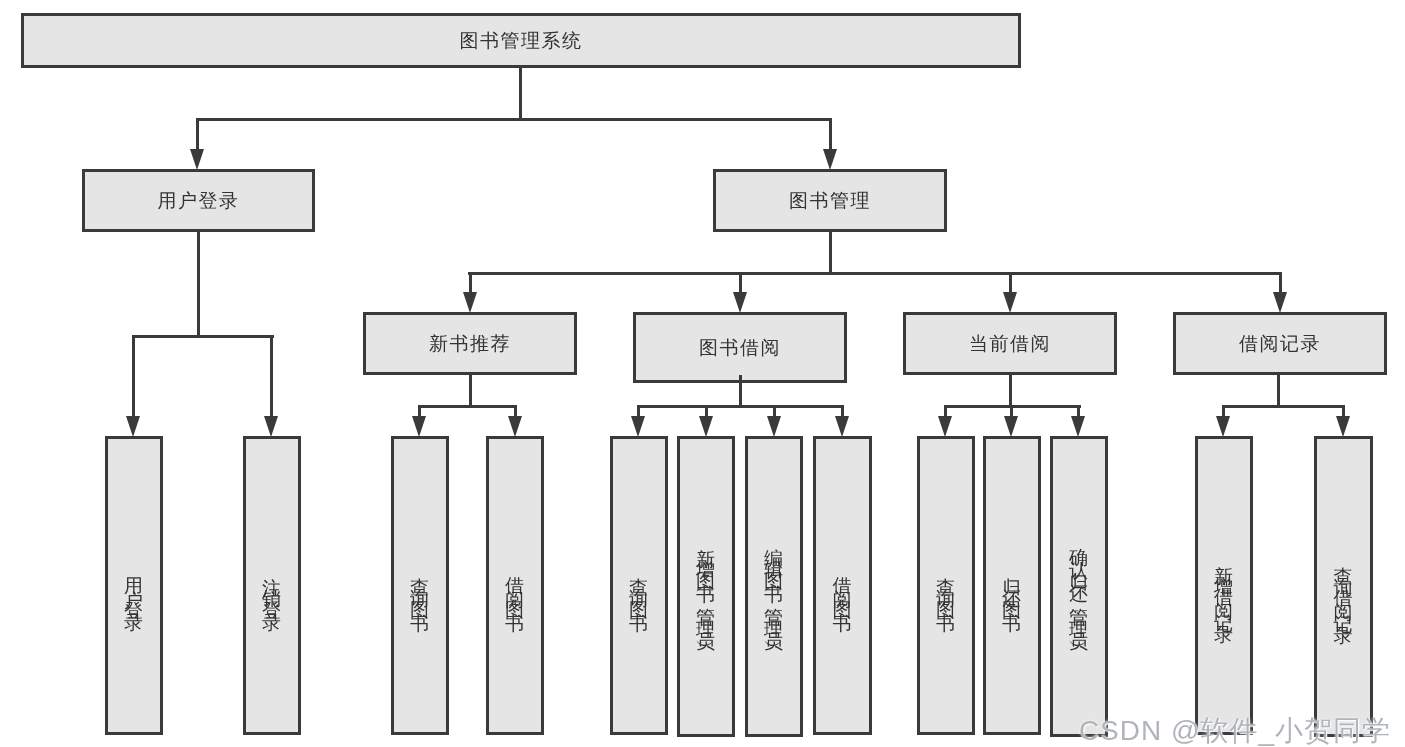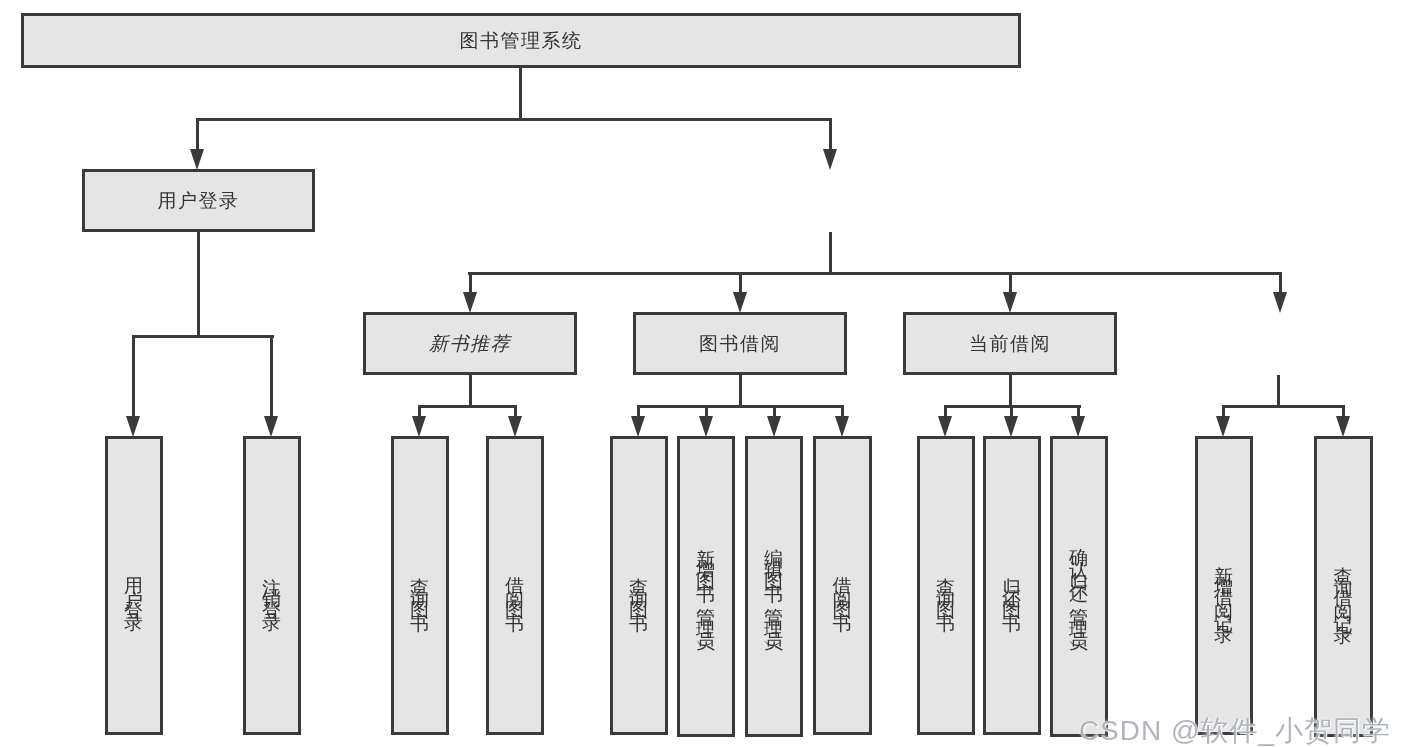--- a/index.html
+++ b/index.html
@@ -58,33 +58,39 @@
 <div class="canvas">
 
   <div class="box" style="left:21px; top:13px; width:1000px; height:55px;">
     <span>图书管理系统</span>
   </div>
 
   <div class="box" style="left:82px; top:169px; width:233px; height:63px;">
     <span>用户登录</span>
   </div>
 
+  <div class="box" style="left:713px; top:169px; width:234px; height:63px;">
+    <span>图书管理</span>
+  </div>
 
-  <div class="box" style="left:363px; top:312px; width:214px; height:63px;font-style:italic;">
+  <div class="box" style="left:363px; top:312px; width:214px; height:63px;">
     <span>新书推荐</span>
   </div>
 
-  <div class="box" style="left:633px; top:312px; width:214px; height:63px;">
+  <div class="box" style="left:633px; top:312px; width:214px; height:71px;">
     <span>图书借阅</span>
   </div>
 
   <div class="box" style="left:903px; top:312px; width:214px; height:63px;">
     <span>当前借阅</span>
   </div>
 
+  <div class="box" style="left:1173px; top:312px; width:214px; height:63px;">
+    <span>借阅记录</span>
+  </div>
 
   <div class="box leaf" style="left:105px; top:436px; width:58px; height:299px;">
     <span>用户登录</span>
   </div>
   <div class="box leaf" style="left:243px; top:436px; width:58px; height:299px;">
     <span>注销登录</span>
   </div>
 
   <div class="box leaf" style="left:391px; top:436px; width:58px; height:299px;">
     <span>查询图书</span>

